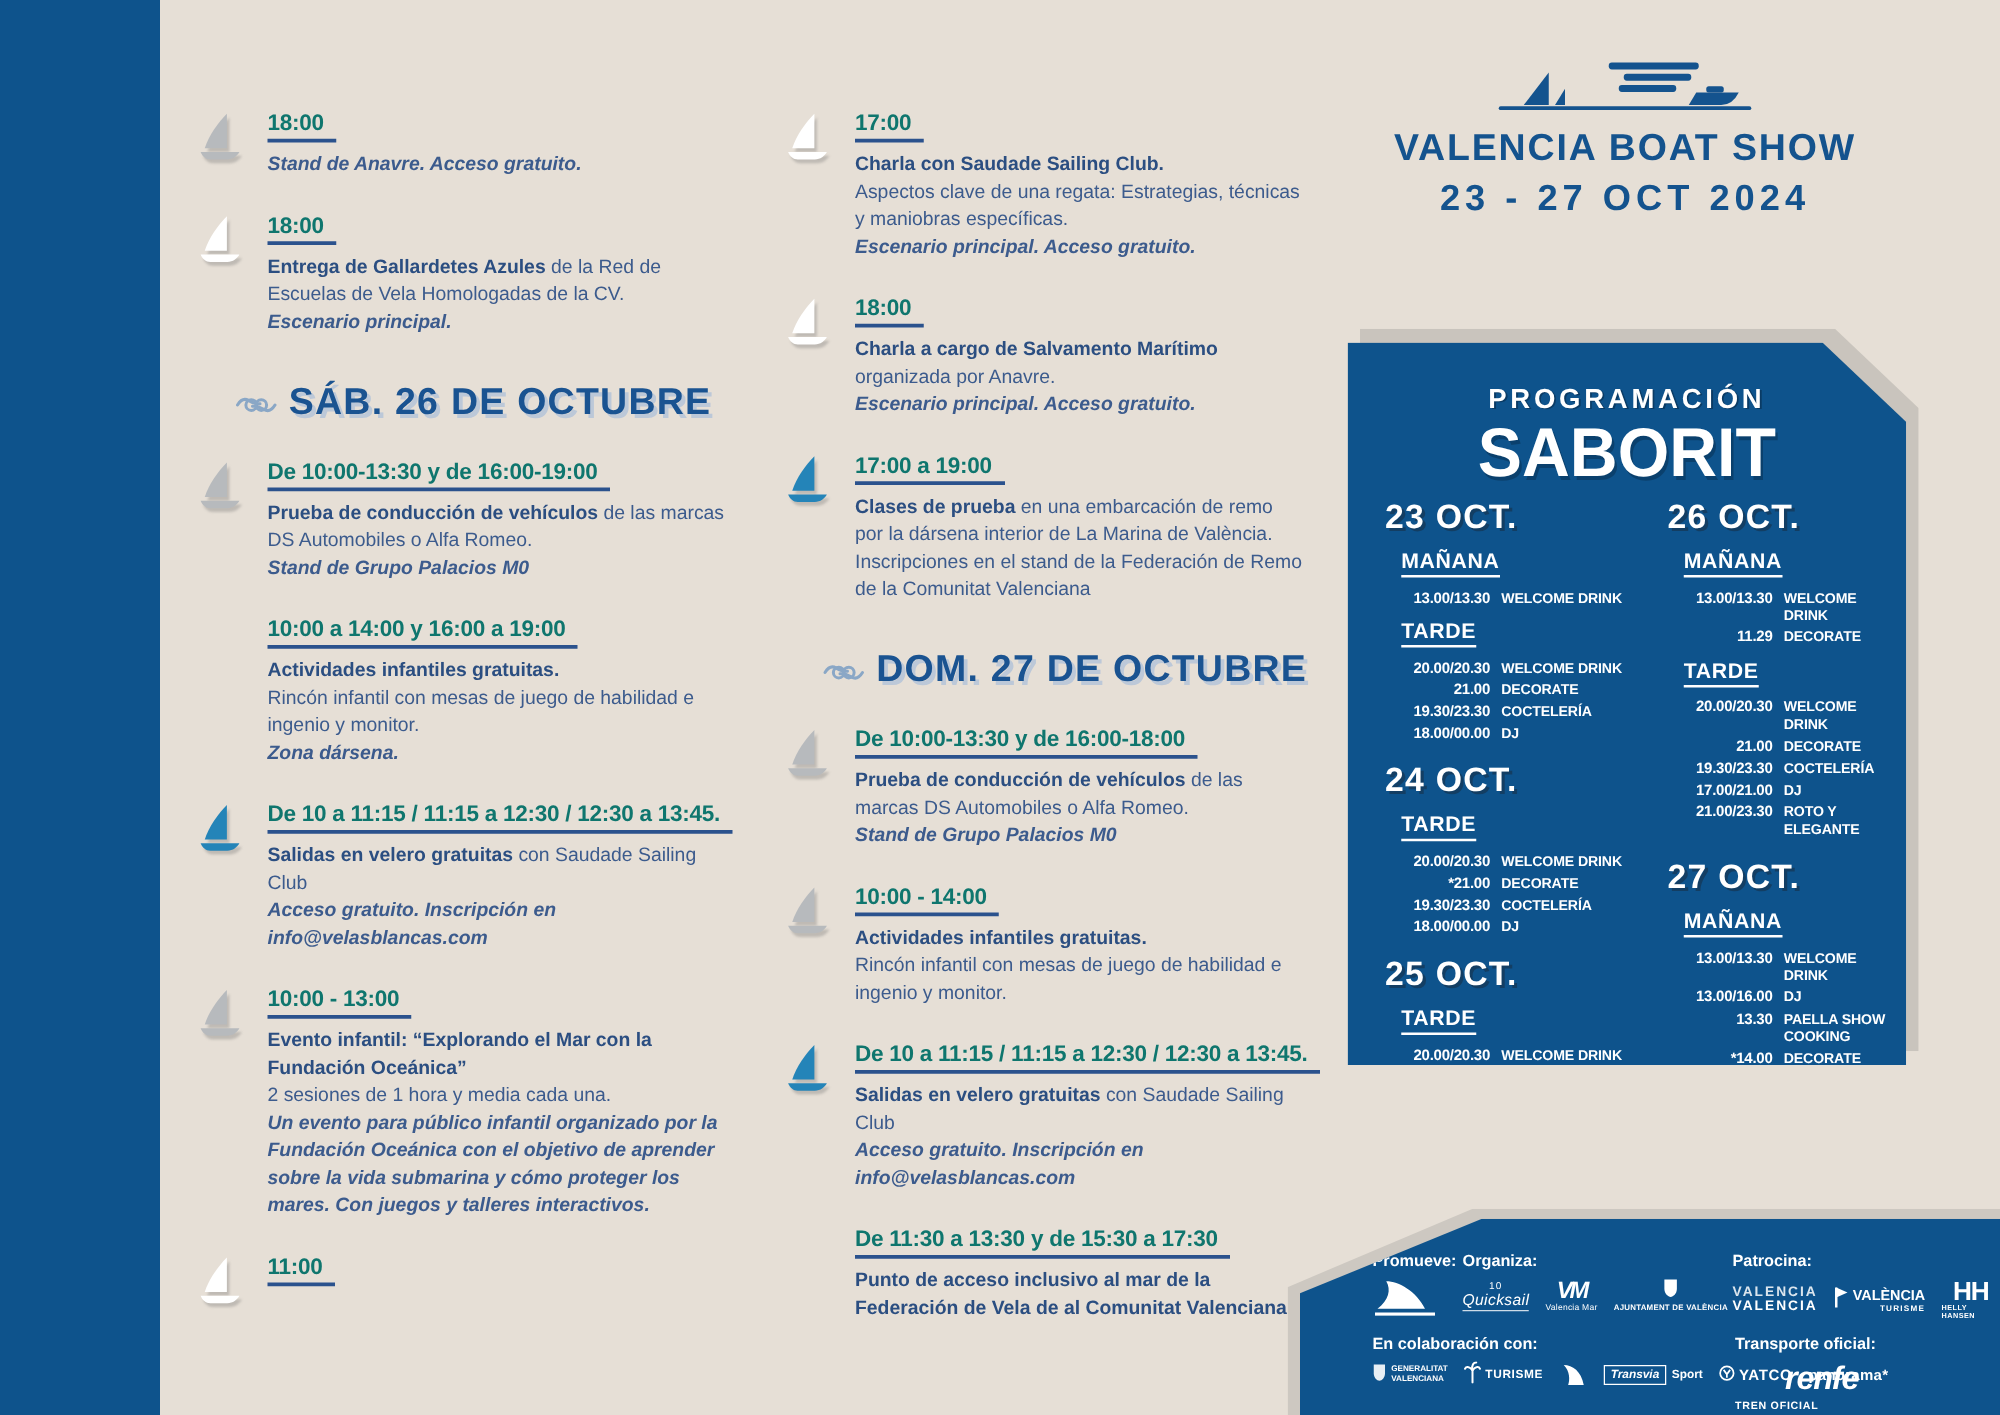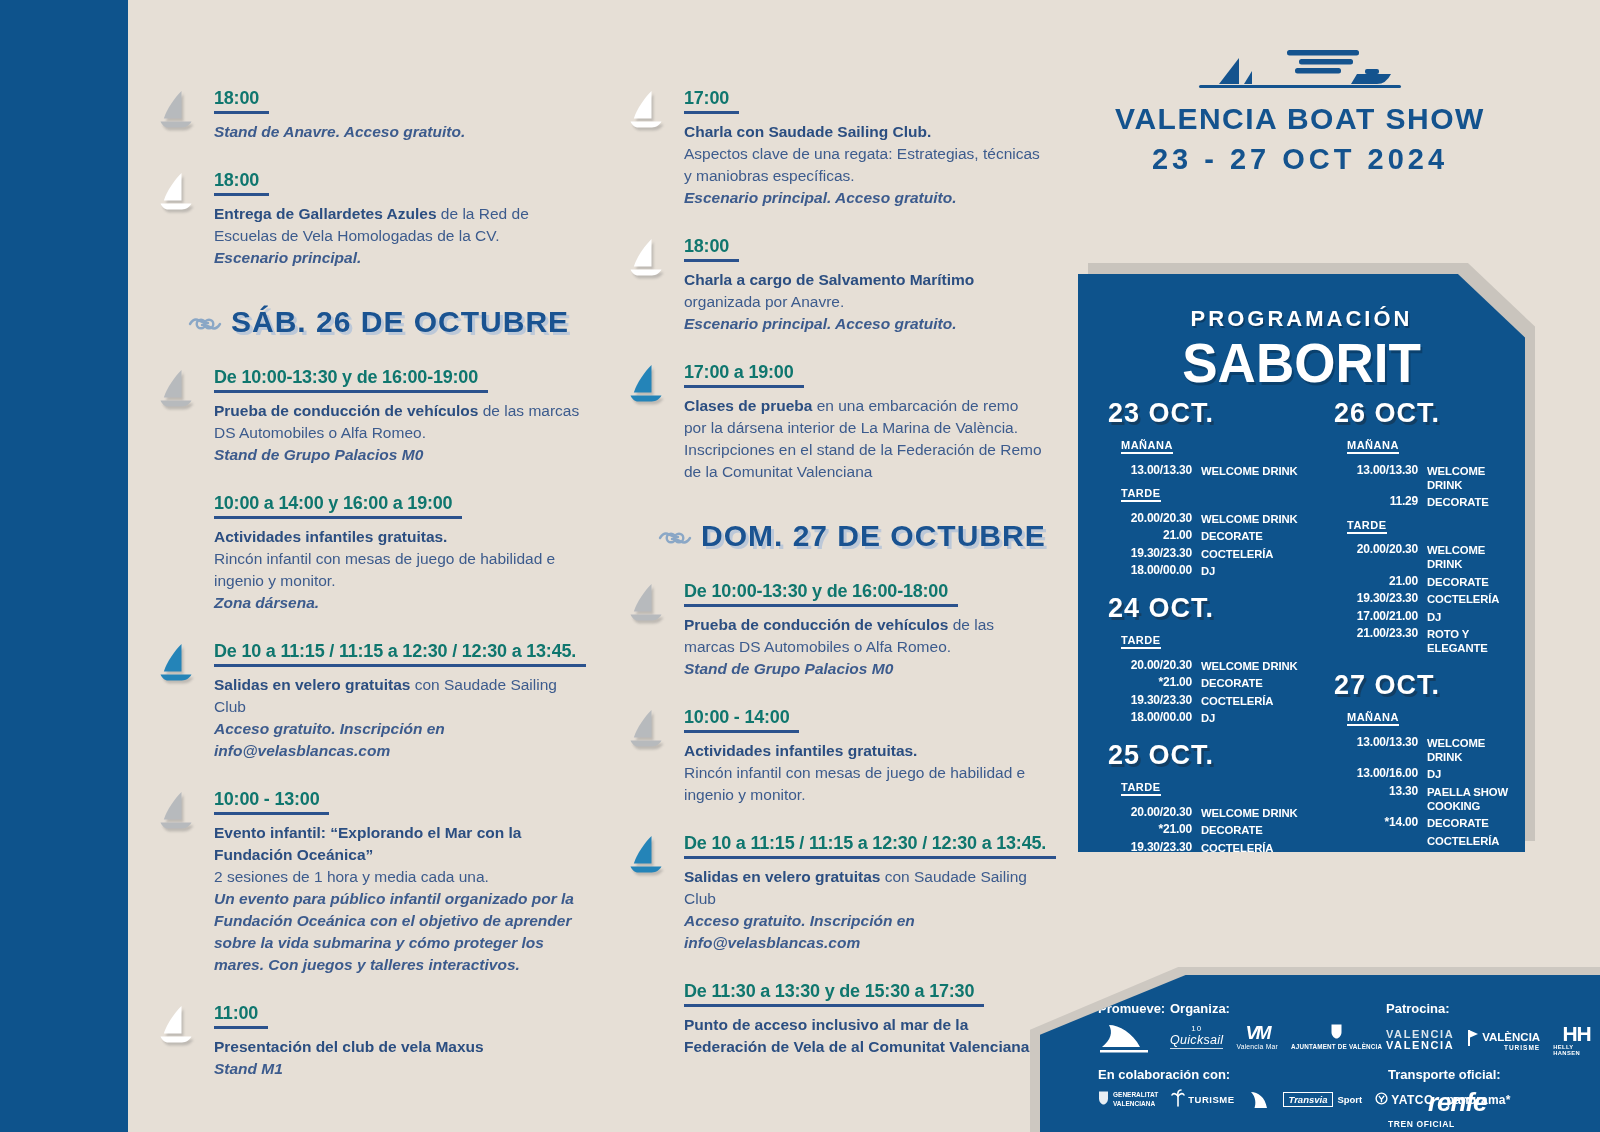--- a/index.html
+++ b/index.html
@@ -42,21 +42,21 @@
   .sab-kicker{text-align:center;margin-top:32px;font-size:22px;font-weight:bold;letter-spacing:3px;
               text-shadow:1.5px 1.5px 0 rgba(0,0,0,.28);}
   .sab-logo{text-align:center;font-size:53px;font-weight:bold;letter-spacing:0;margin-top:0px;
             text-shadow:2px 3px 0 rgba(0,0,0,.22);transform:scaleY(1.04);}
   .sab-col{position:absolute;top:124px;}
   .sab-col-l{left:30px;width:208px;}
   .sab-col-r{left:256px;width:184px;}
   .sab-day{margin-bottom:15px;}
   .sab-title{font-size:27px;font-weight:bold;letter-spacing:1px;
              text-shadow:2.5px 2.5px 0 rgba(30,30,35,.38);margin-bottom:3px;}
-  .sab-secname{display:inline-block;font-size:11px;font-weight:bold;letter-spacing:.5px;
+  .sab-secname{display:inline-block;font-size:17px;font-weight:bold;letter-spacing:.5px;
                border-bottom:2.5px solid #fff;padding-bottom:1px;margin:7px 0 6px 13px;}
   .sab-sec{margin-bottom:2px;}
   .sab-row{display:grid;grid-template-columns:84px auto;gap:9px;margin:2.5px 0;}
   .sab-time{font-size:12px;font-weight:bold;text-align:right;letter-spacing:-.2px;}
   .sab-label{font-size:11.3px;font-weight:bold;line-height:14px;letter-spacing:-.1px;padding-top:1px;}
   .anapule{margin-top:16px;padding-left:13px;}
   .ana-title{font-size:12.5px;font-weight:bold;letter-spacing:.3px;}
   .ana-lines{margin-top:10px;font-size:11.3px;font-weight:bold;line-height:14px;}
   .ana-note{margin-top:13px;font-size:11px;line-height:13.5px;max-width:172px;}
 
@@ -186,24 +186,21 @@
             <p class="eline"><span class="seg-i">Un evento para público infantil organizado por la Fundación Oceánica con el objetivo de aprender sobre la vida submarina y cómo proteger los mares. Con juegos y talleres interactivos.</span></p>
           </div></div>
       </div>
       <div class="event">
         <div class="sailbox"><svg width="36" height="40" viewBox="0 0 36 40">
             <g fill="#ffffff">
               <path d="M23.5 1 C16.5 8 9 18.5 5.8 28.5 L23.5 28.5 Z"></path>
               <path d="M2.5 31.5 L33.5 31.5 C31.8 34.6 28.3 37.5 23.8 37.5 L10.2 37.5 C6.6 37.5 3.8 34.8 2.5 31.5 Z"></path>
             </g>
           </svg></div>
-        <div class="ebody"><div class="etime">11:00</div><div class="elines">
-            <p class="eline"><span class="seg-b">Presentación del club de vela Maxus</span></p>
-            <p class="eline"><span class="seg-i">Stand M1</span></p>
-          </div></div>
+        <div class="ebody"><div class="etime">11:00</div></div>
       </div>
     </div>
   <div class="col col2">
       <div class="event">
         <div class="sailbox"><svg width="36" height="40" viewBox="0 0 36 40">
             <g fill="#ffffff">
               <path d="M23.5 1 C16.5 8 9 18.5 5.8 28.5 L23.5 28.5 Z"></path>
               <path d="M2.5 31.5 L33.5 31.5 C31.8 34.6 28.3 37.5 23.8 37.5 L10.2 37.5 C6.6 37.5 3.8 34.8 2.5 31.5 Z"></path>
             </g>
           </svg></div>

